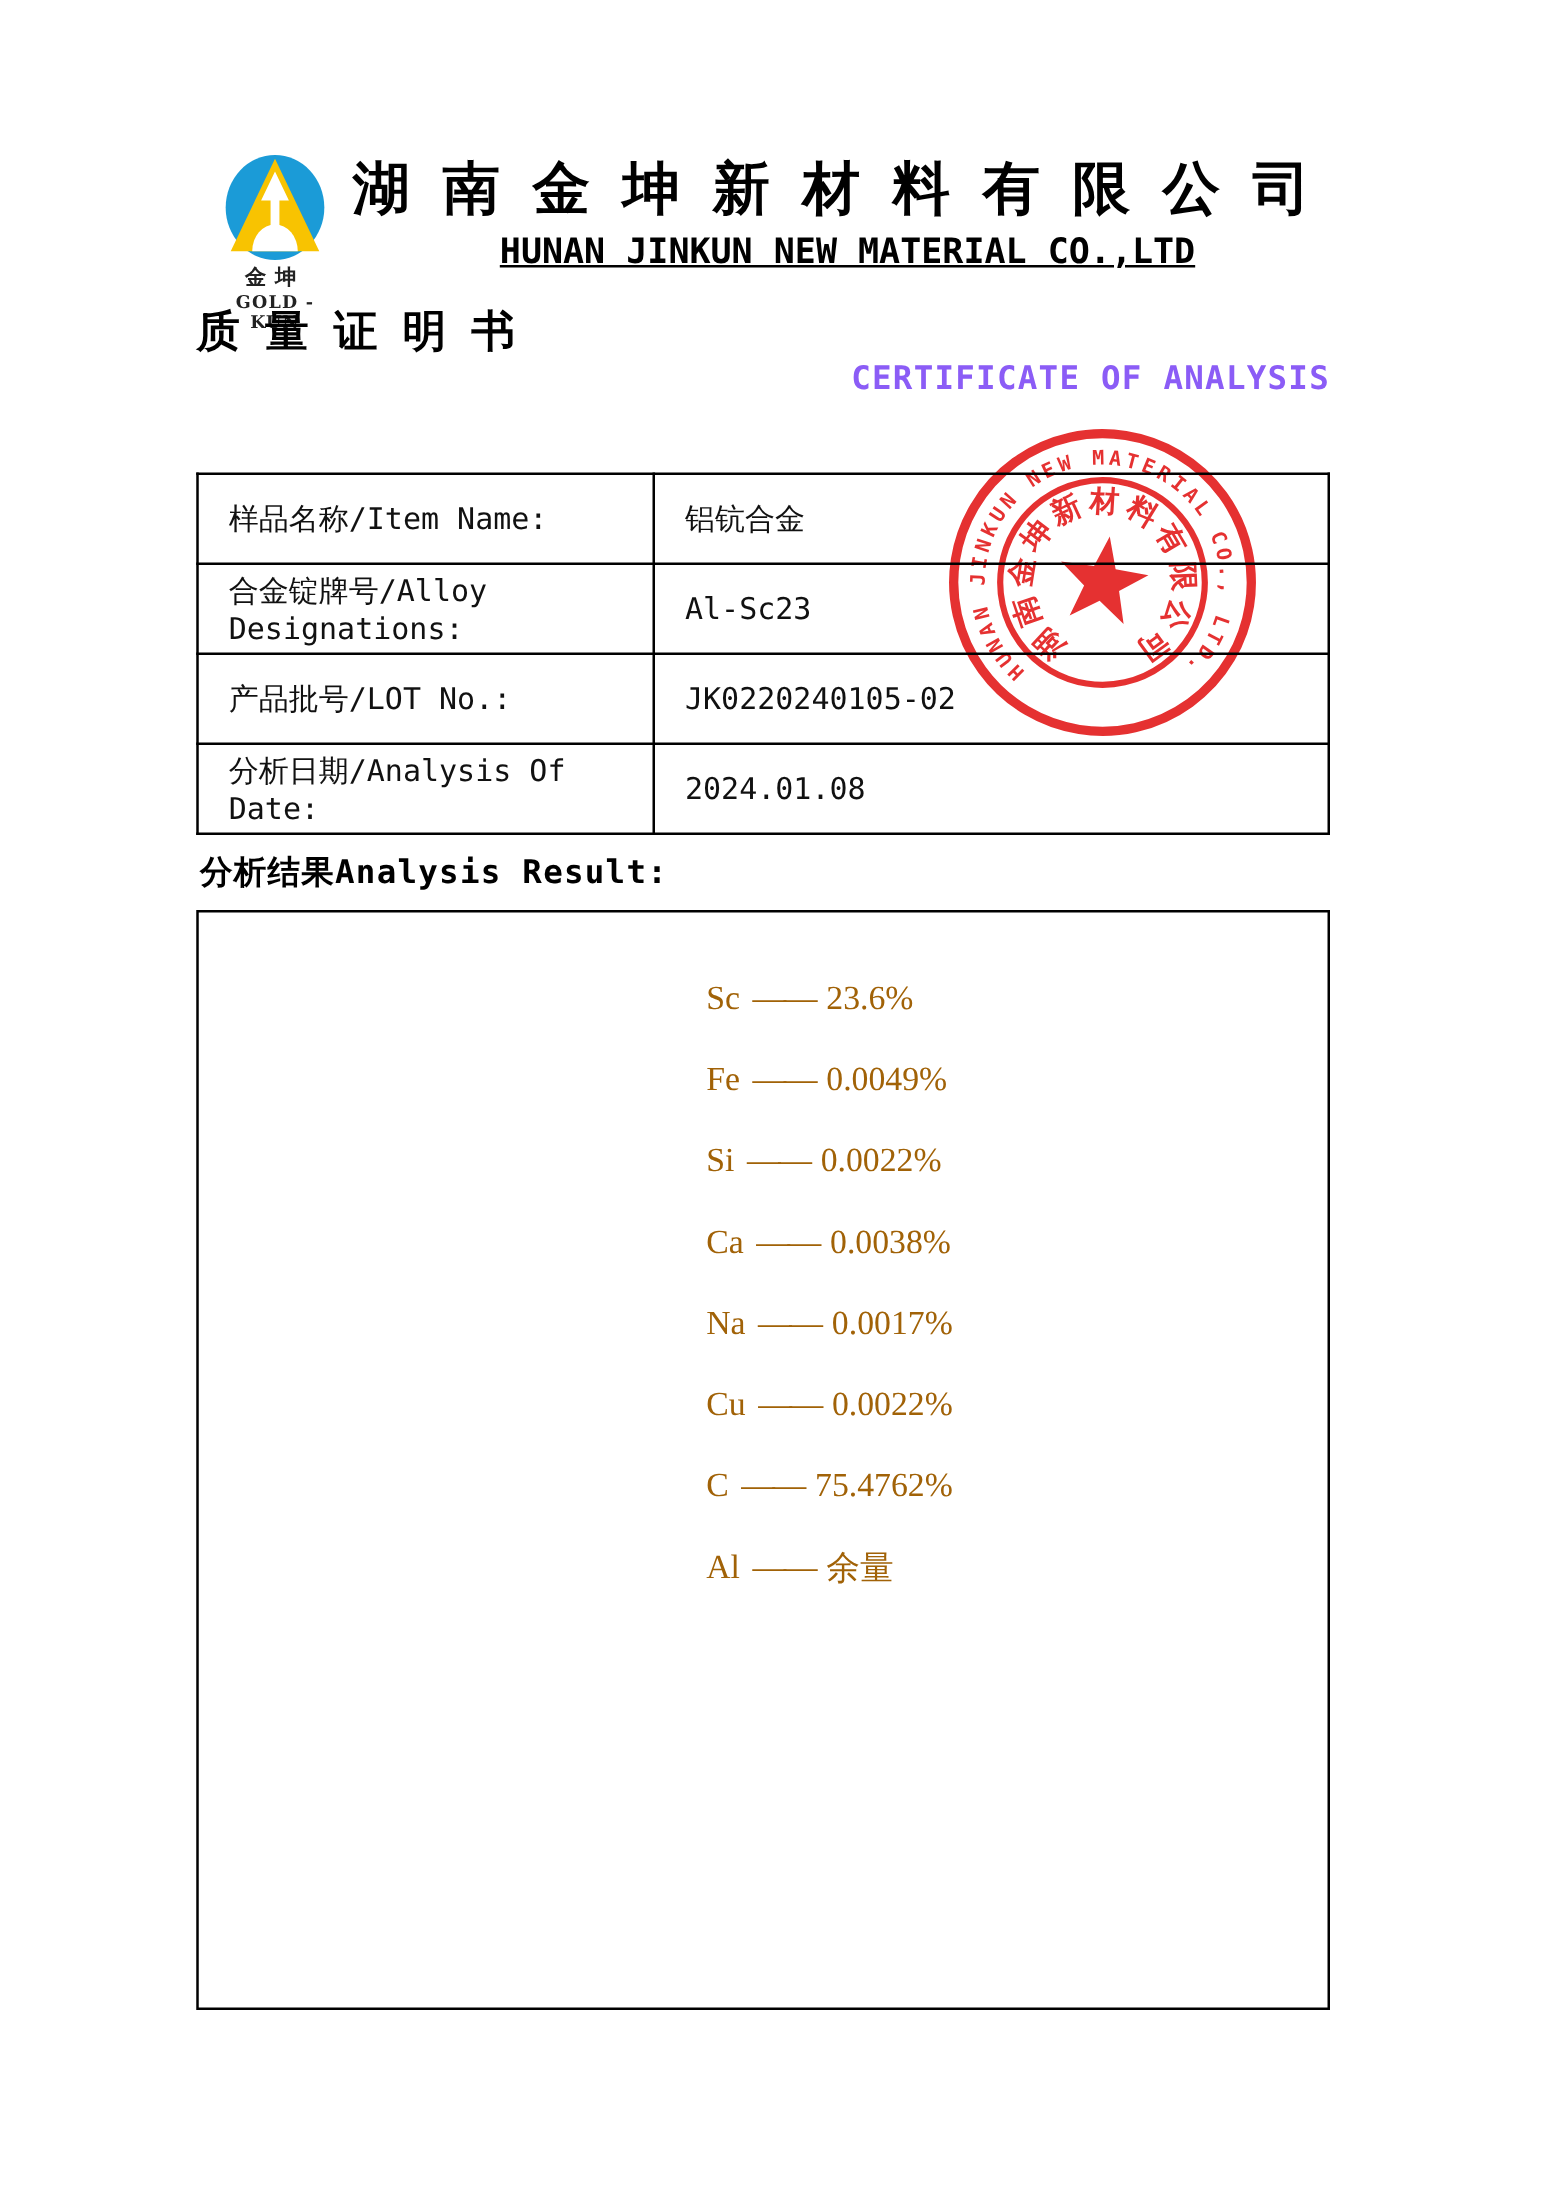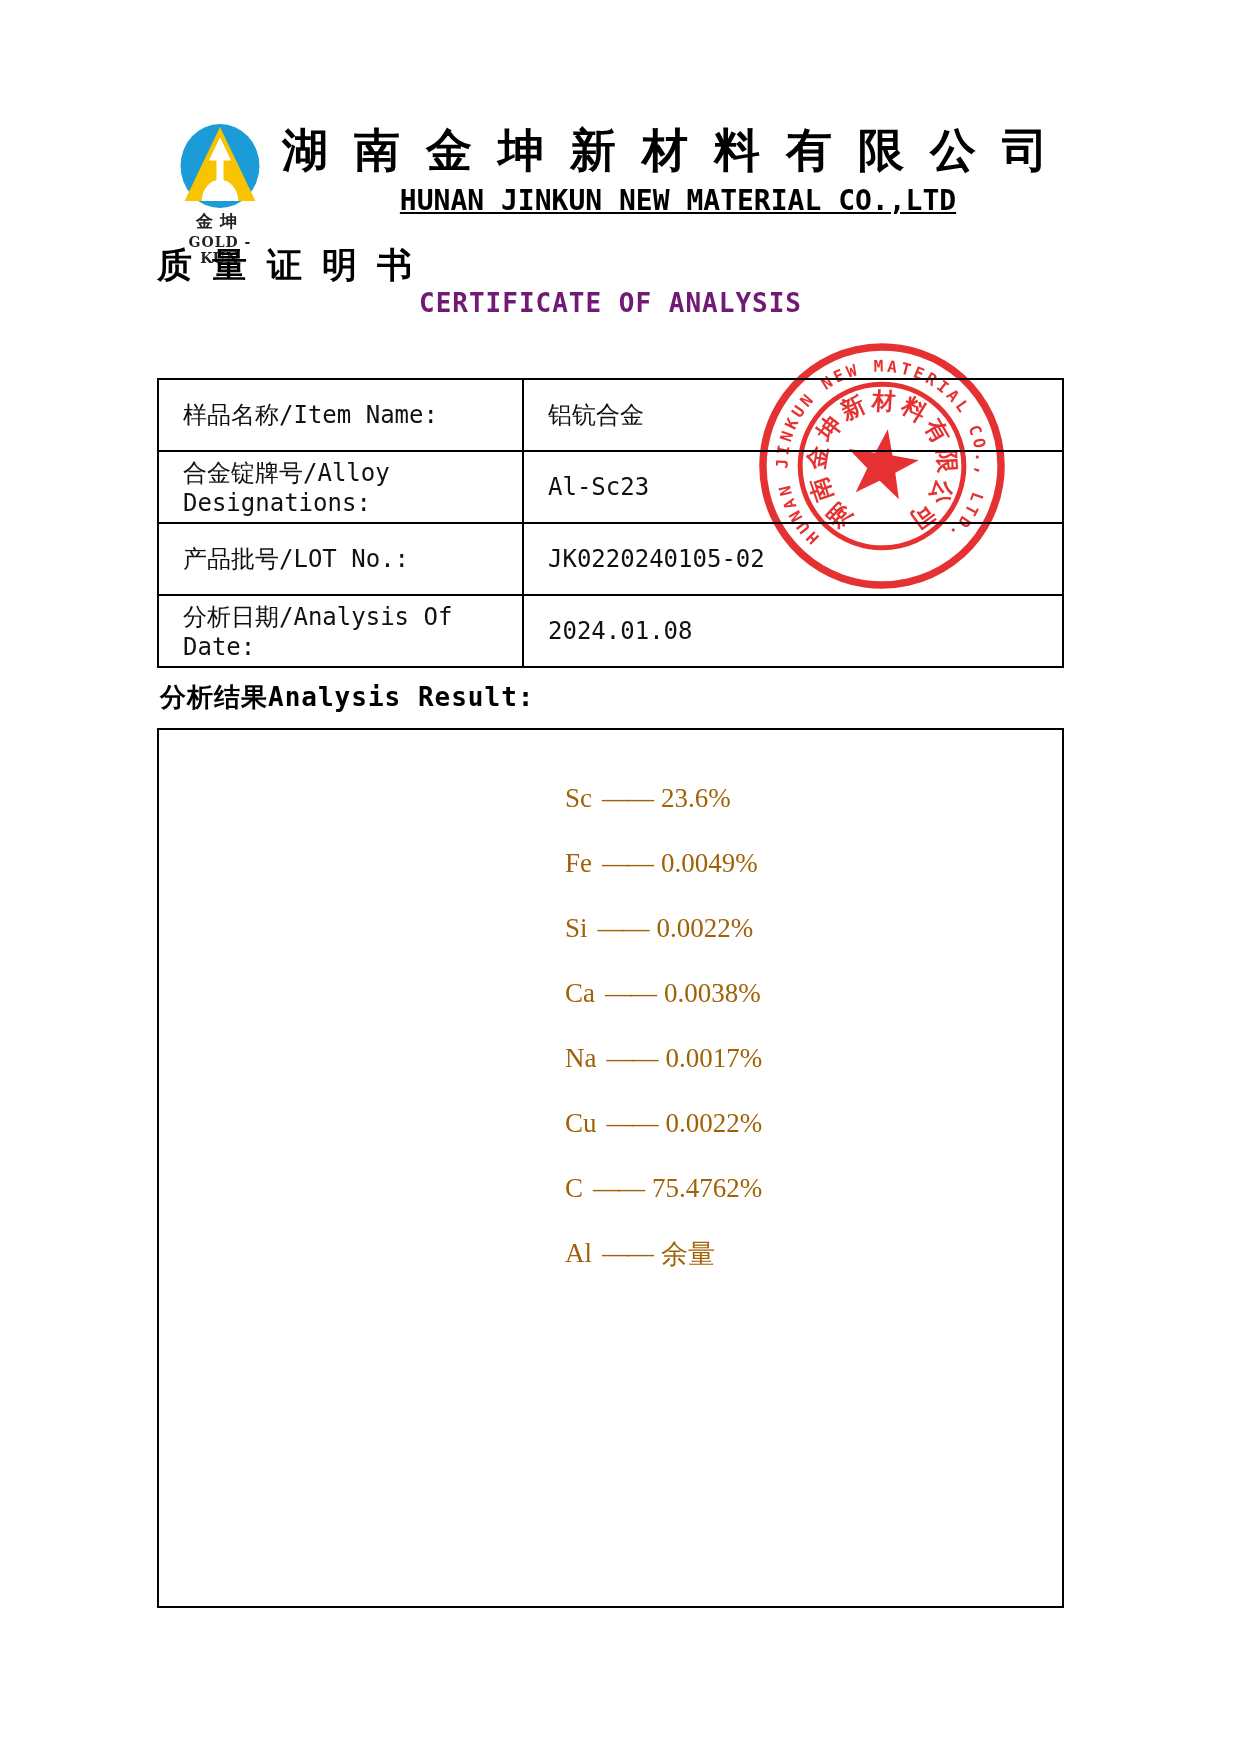--- a/index.html
+++ b/index.html
@@ -26,22 +26,22 @@
   .company-en {
     position:absolute; left:268px; top:184px; width:820px; text-align:center;
     font-weight:bold; font-size:28px; letter-spacing:0px; color:#000;text-decoration:underline;
   }
   .title-cn {
     position:absolute; left:157px; top:242px; width:907px; 
     font-family:Liberation Serif, serif; font-weight:bold; font-size:35px;
     letter-spacing:20px; color:#000;
   }
   .title-en {
-    position:absolute; left:157px; top:288px; width:907px; text-align:center;
-    font-weight:bold; font-size:26px; letter-spacing:1px; color:#701a75;
+    position:absolute; left:157px; top:288px; width:907px; text-align:right;
+    font-weight:bold; font-size:26px; letter-spacing:1px; color:#8b5cf6;
   }
 
   
   .info-table {
     position:absolute; left:157px; top:378px; width:907px;
     border-collapse:collapse;
   }
   .info-table td {
     border:2px solid #000000; height:72px; vertical-align:middle;
     font-size:24px; padding-left:24px; background:transparent;

